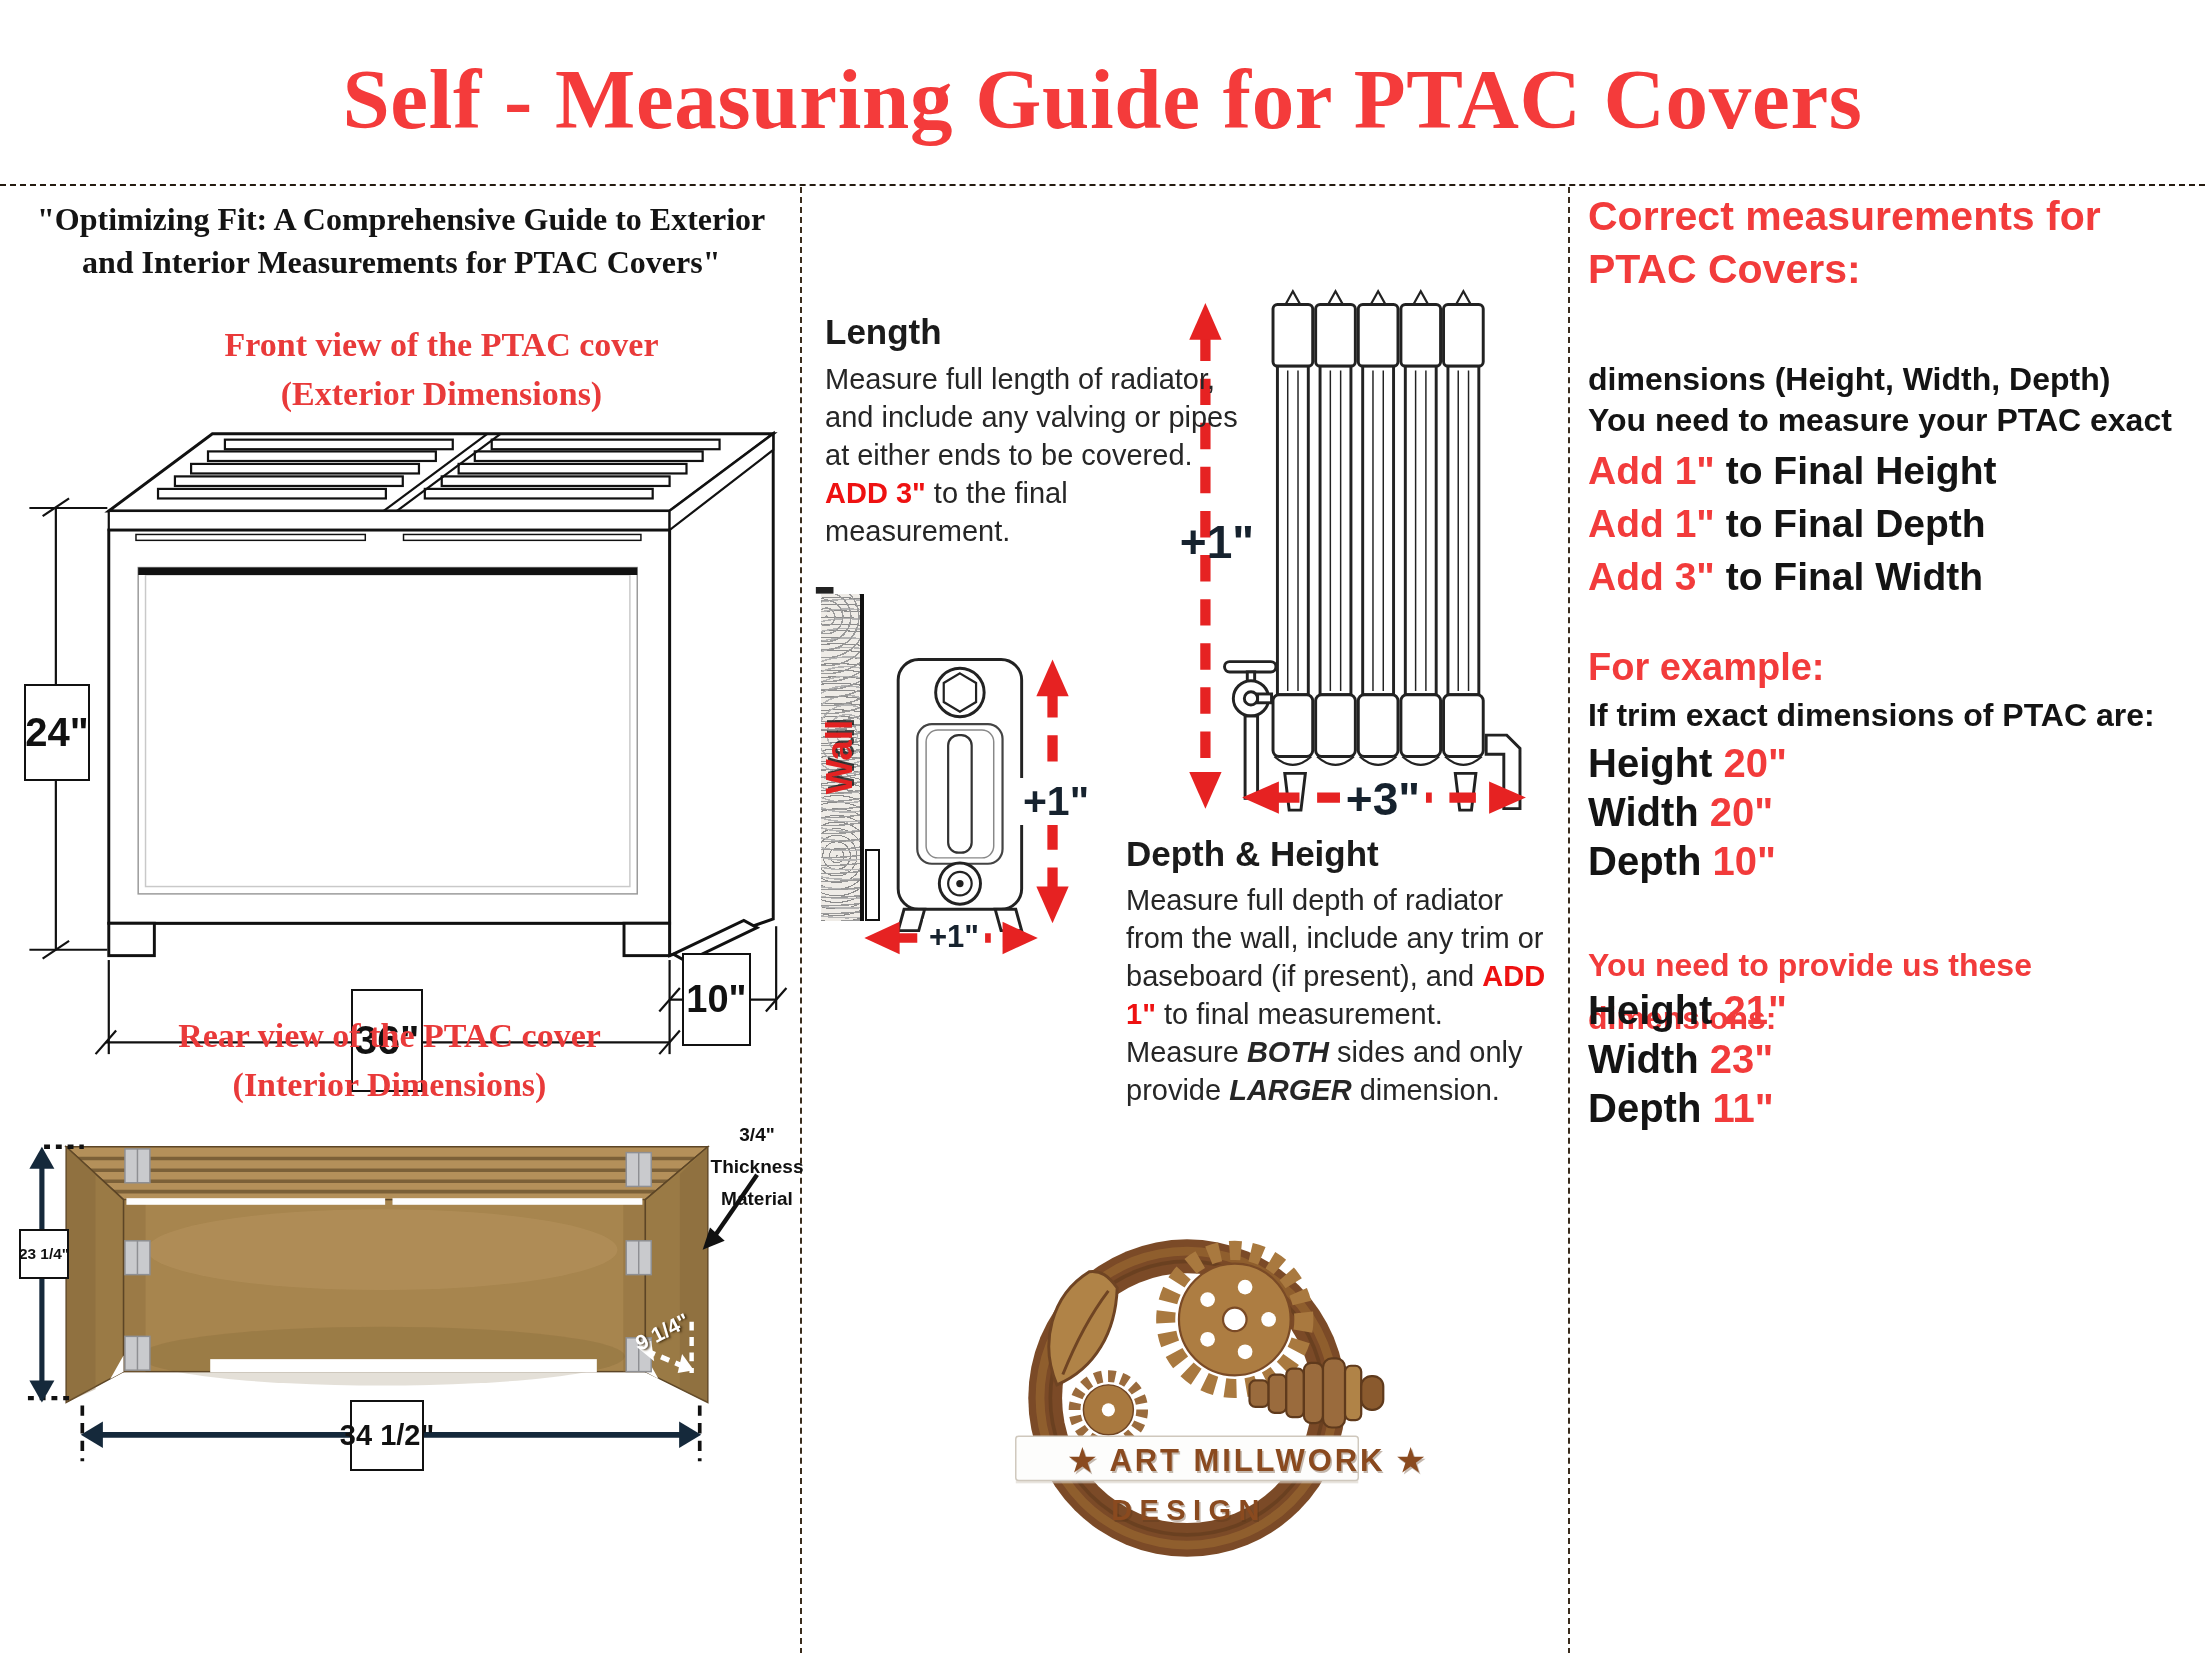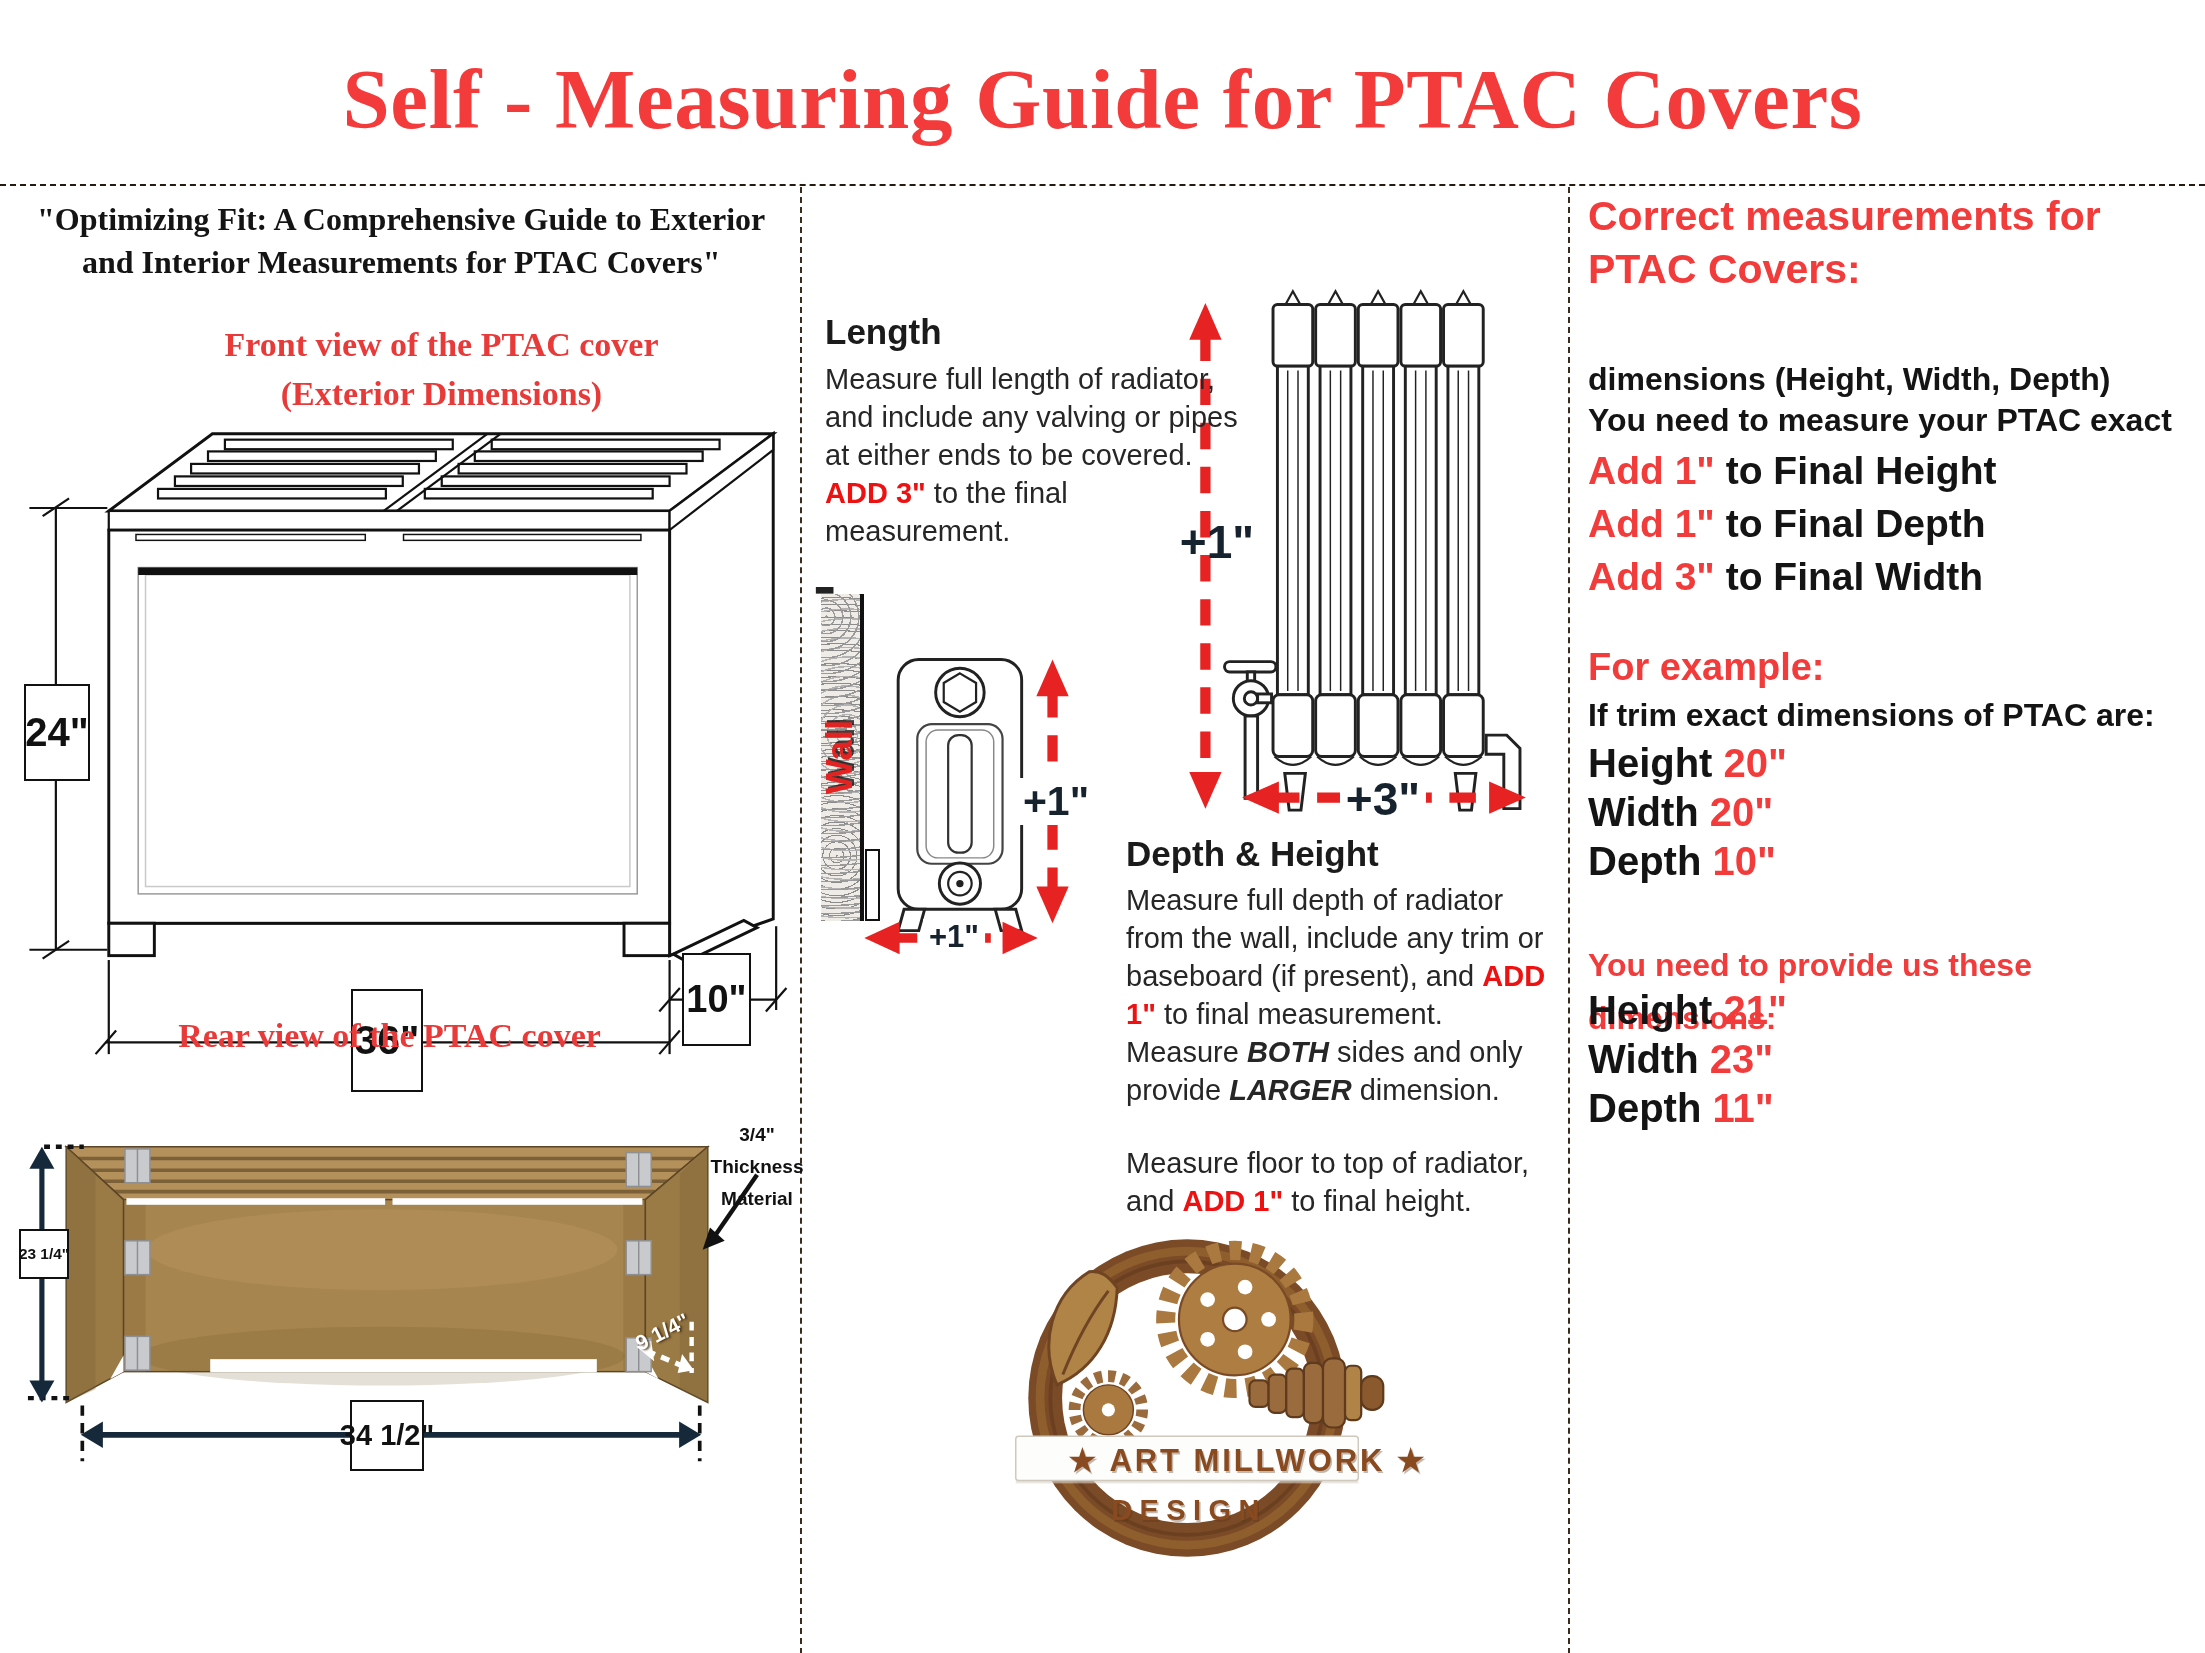--- a/index.html
+++ b/index.html
@@ -318,20 +318,21 @@
     <span style="display:block">Front view of the PTAC cover</span>
     <span style="display:block">(Exterior Dimensions)</span>
   </div>
 
   <div class="abs dimbox" style="left:24px;top:684px;width:66px;height:97px;font-size:40px;">24"</div>
   <div class="abs dimbox" style="left:351px;top:989px;width:72px;height:103px;font-size:41px;">36"</div>
   <div class="abs dimbox" style="left:682px;top:953px;width:69px;height:93px;font-size:38px;">10"</div>
 
   <div class="abs serif viewtitle" style="left:22px;top:1011px;width:735px;">
     <span style="display:block">Rear view of the PTAC cover</span>
+    <span style="display:block">(Interior Dimensions)</span>
   </div>
 
   <div class="abs dimbox" style="left:19px;top:1229px;width:50px;height:50px;font-size:15.4px;border-width:2.2px;">23 1/4"</div>
   <div class="abs dimbox" style="left:350px;top:1400px;width:74px;height:71px;font-size:29px;">34 1/2"</div>
   <div class="abs nine" style="left:634px;top:1320px;transform:rotate(-27deg);">9 1/4"</div>
   <div class="abs thick" style="left:698px;top:1119px;width:118px;">
     <span style="display:block">3/4" Thickness</span>
     <span style="display:block">Material</span>
   </div>
 
@@ -345,23 +346,20 @@
 
   <div class="abs walllabel" style="left:840px;top:757px;transform:translate(-50%,-50%) rotate(-90deg);">Wall</div>
 
   <div class="abs arrowlabel whitebg" style="left:1056px;top:778px;font-size:41px;transform:translateX(-50%);">+1"</div>
   <div class="abs arrowlabel whitebg" style="left:954px;top:919px;font-size:31px;transform:translateX(-50%);">+1"</div>
 
   <div class="abs mid-head" style="left:1126px;top:834px;">Depth &amp; Height</div>
   <div class="abs mid-body" style="left:1126px;top:881px;width:432px;">
     <span>Measure full depth of radiator from the wall, include any trim or baseboard (if present), and </span><span class="addred">ADD 1"</span><span> to final measurement. Measure </span><span class="bi">BOTH</span><span> sides and only provide </span><span class="bi">LARGER</span><span> dimension.</span>
   </div>
-  <div class="abs mid-body" style="left:1126px;top:1144px;width:454px;">
-    <span>Measure floor to top of radiator, and </span><span class="addred">ADD 1"</span><span> to final height.</span>
-  </div>
 
   <div class="abs logo-banner-text" style="left:1248px;top:1442px;transform:translateX(-50%);">★ ART MILLWORK ★</div>
   <div class="abs logo-sub" style="left:1189px;top:1494px;transform:translateX(-50%);">DESIGN</div>
 
   <div class="abs rh" style="left:1588px;top:190px;width:610px;">
     <span style="display:block">Correct measurements for</span>
     <span style="display:block">PTAC Covers:</span>
   </div>
 
   <div class="abs rintro" style="left:1588px;top:359px;width:617px;">

